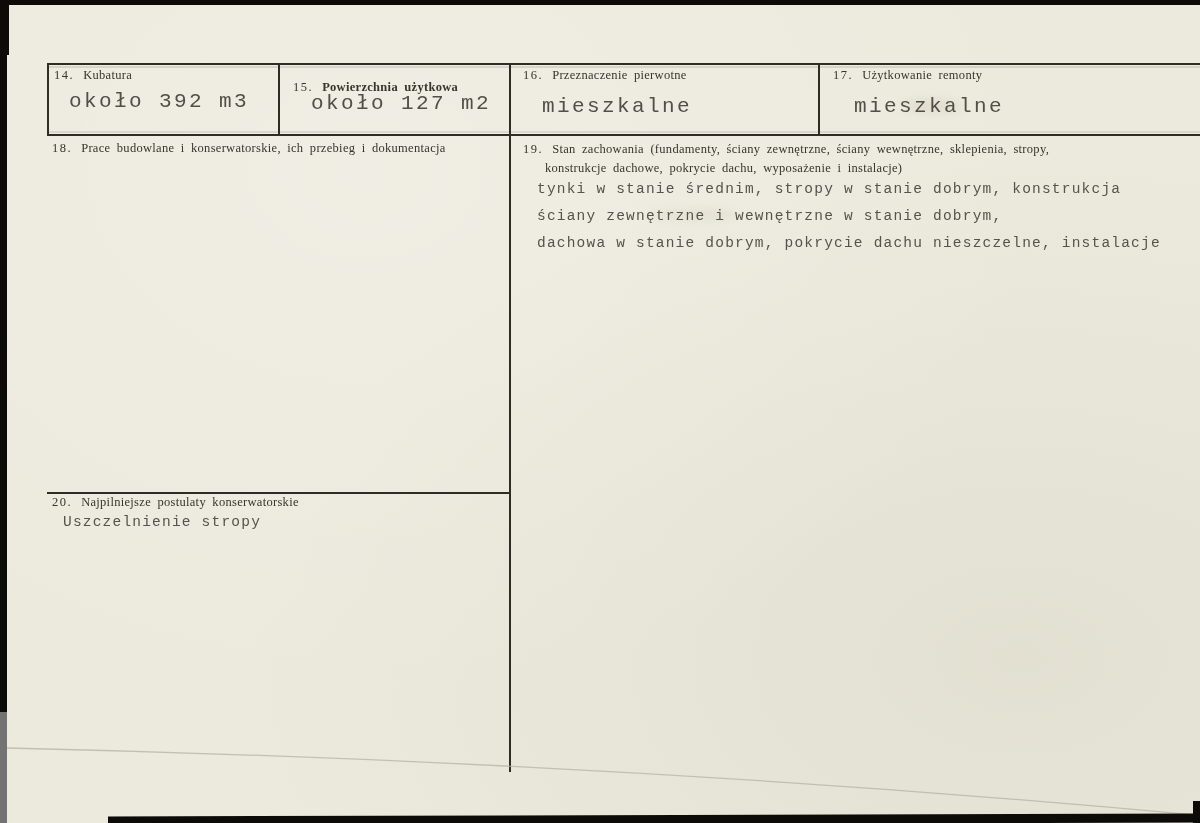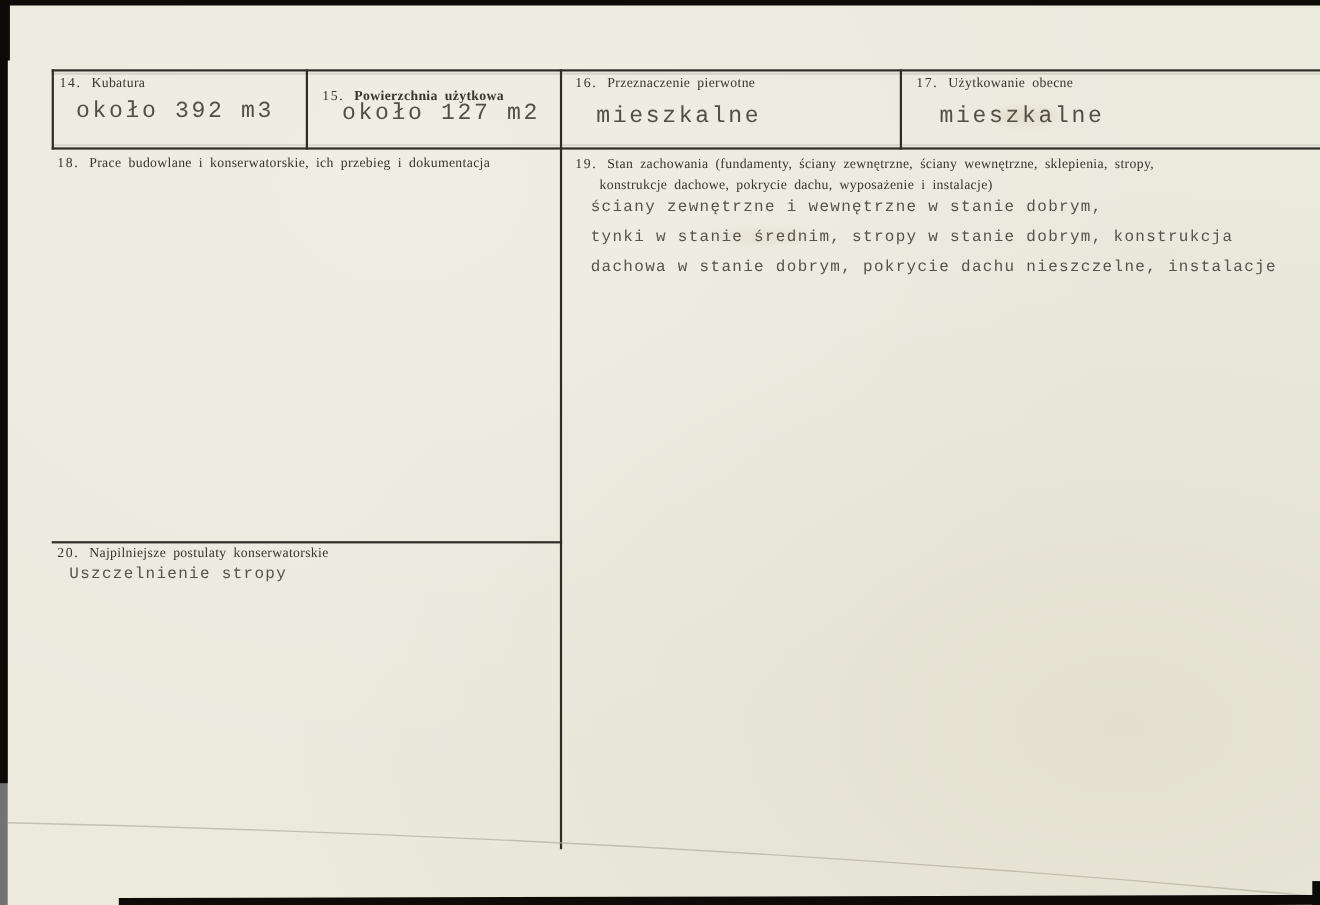--- a/index.html
+++ b/index.html
@@ -92,35 +92,35 @@
       <span class="num">15.</span><b>Powierzchnia użytkowa</b>
     </div>
     <div class="field typed typed-lg f15v">około 127 m2</div>
 
     <div class="field label f16l">
       <span class="num">16.</span><span>Przeznaczenie pierwotne</span>
     </div>
     <div class="field typed typed-lg f16v">mieszkalne</div>
 
     <div class="field label f17l">
-      <span class="num">17.</span><span>Użytkowanie obecne</span>
+      <span class="num">17.</span><span>Użytkowanie remonty</span>
     </div>
     <div class="field typed typed-lg f17v">mieszkalne</div>
 
     <div class="field label f18l">
       <span class="num">18.</span><span>Prace budowlane i konserwatorskie, ich przebieg i dokumentacja</span>
     </div>
 
     <div class="field label f19l">
       <div><span class="num">19.</span><span>Stan zachowania (fundamenty, ściany zewnętrzne, ściany wewnętrzne, sklepienia, stropy,</span></div>
       <div class="cont">konstrukcje dachowe, pokrycie dachu, wyposażenie i instalacje)</div>
     </div>
     <div class="field typed typed-sm lh f19v">
+      <div>tynki w stanie średnim, stropy w stanie dobrym, konstrukcja</div>
       <div>ściany zewnętrzne i wewnętrzne w stanie dobrym,</div>
-      <div>tynki w stanie średnim, stropy w stanie dobrym, konstrukcja</div>
       <div>dachowa w stanie dobrym, pokrycie dachu nieszczelne, instalacje</div>
     </div>
 
     <div class="field label f20l">
       <span class="num">20.</span><span>Najpilniejsze postulaty konserwatorskie</span>
     </div>
     <div class="field typed typed-sm f20v">Uszczelnienie stropy</div>
 
     <svg class="page-edge" width="1200" height="823">
       <path d="M 0 744 Q 620 758 1200 812" stroke="#b5b2a3" stroke-width="1.3" fill="none" opacity="0.75"></path>

